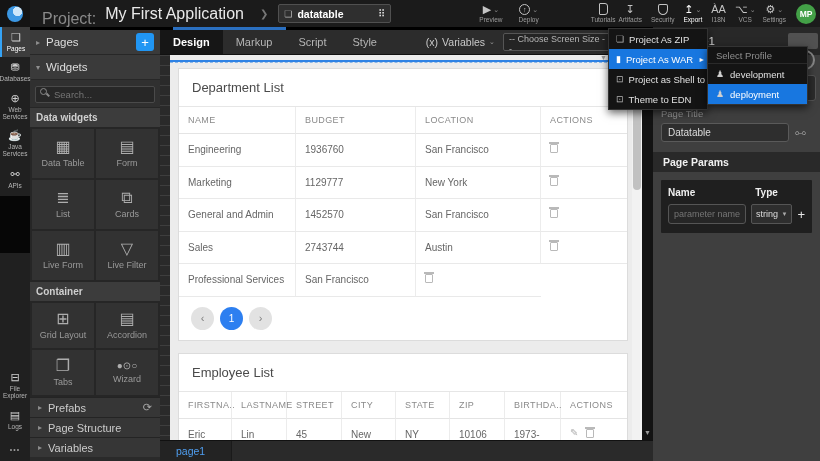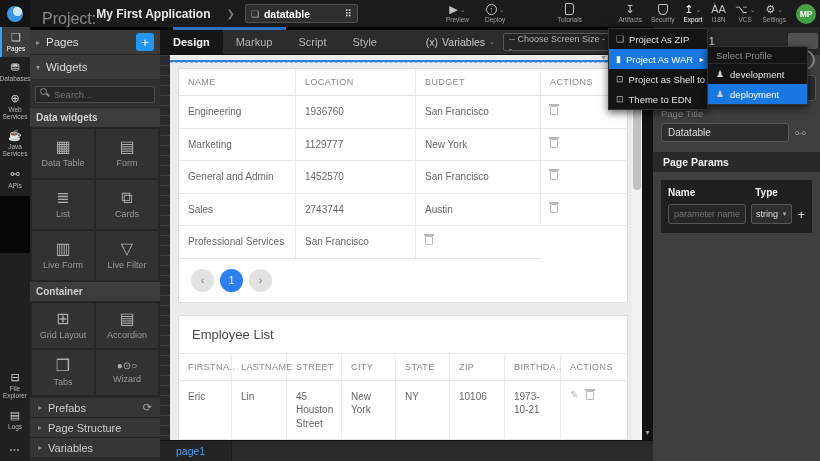--- a/index.html
+++ b/index.html
@@ -5,21 +5,21 @@
   * { box-sizing: border-box; margin: 0; padding: 0; }
   html,body { width:820px; height:461px; }
   body { position:relative; font-family:"Liberation Sans",sans-serif; background:#1b1b1b; overflow:hidden; }
   .abs { position:absolute; }
 
   
   .topbar { left:0; top:0; width:820px; height:27px; background:#1b1b1b; display:flex; align-items:center; z-index:20; }
   .logo-box { width:30px; height:27px; background:#141414; display:flex; align-items:center; justify-content:center; }
   .logo-c { width:16px; height:16px; border-radius:50%; background:radial-gradient(circle at 66% 34%, #cde7fa 0 30%, #3b97e3 32%); }
   .proj-label { color:#8a8a8a; font-size:16px; margin-left:12px;margin-top:10px; }
-  .proj-name { color:#e9e9e9; font-size:12px; font-weight:bold; margin-left:0; }
+  .proj-name { color:#e9e9e9; font-size:16px; font-weight:normal; margin-left:9px; }
   .sep-chev { color:#777; font-size:10px; margin-left:16px; }
   .page-sel { margin-left:10px; width:113px; height:19px; background:#2f2f2f; border:1px solid #505050; border-radius:2px; display:flex; align-items:center; padding:0 5px; gap:5px; }
   .page-sel .pic { color:#b5b5b5; font-size:9px; }
   .page-sel .pname { color:#fff; font-size:10.5px; font-weight:bold; flex:1; }
   .page-sel .pgrid { color:#e8e8e8; font-size:10px; }
   .ptab-ind { left:173px; top:27px; width:113px; height:3px; background:#2a6fc0; z-index:21; }
 
   .tbi { display:flex; flex-direction:column; align-items:center; gap:2px; color:#9e9e9e; font-size:6.5px; line-height:1; }
   .tbi .ic { font-size:11px; color:#c4c4c4; display:flex; align-items:center; gap:2px; height:12px; }
   .tbi .ic .cdn { font-size:7px; color:#8b8b8b; }
@@ -347,24 +347,25 @@
 
 <div class="abs canvas-area">
   <div class="ruler">
     <span class="coll">«</span>
   </div>
   <div class="canvas">
     <div class="selline"></div>
     <div class="dashline"></div>
 
     <div class="card">
+      <div class="card-title">Department List</div>
       <div class="tgrid dept">
         <div class="th">NAME</div>
+        <div class="th">BUDGET</div>
         <div class="th">LOCATION</div>
-        <div class="th">BUDGET</div>
         <div class="th noR">ACTIONS</div>
 
         <div class="td">Engineering</div>
         <div class="td">1936760</div>
         <div class="td">San Francisco</div>
         <div class="td noR">
             <span class="trash"></span>
           </div>
 
         <div class="td">Marketing</div>

